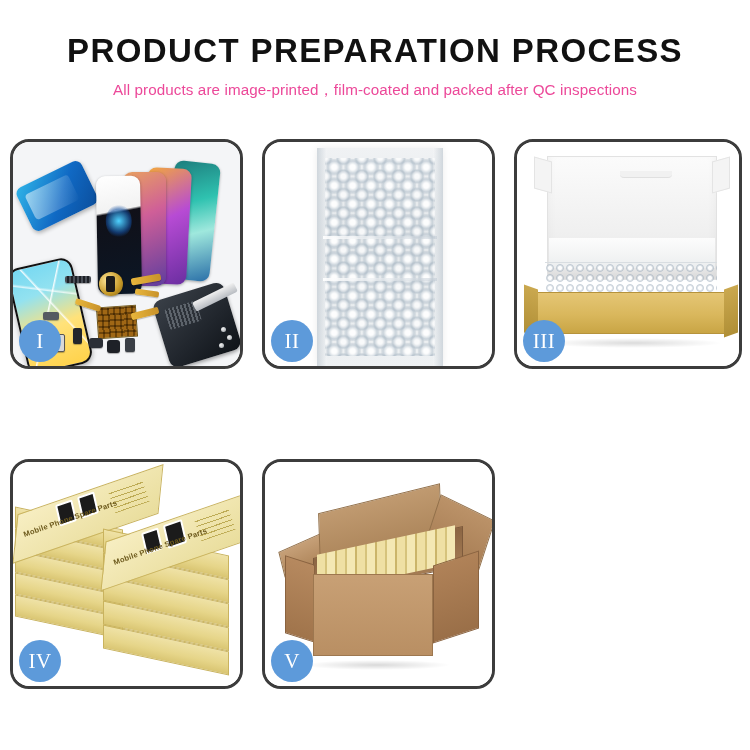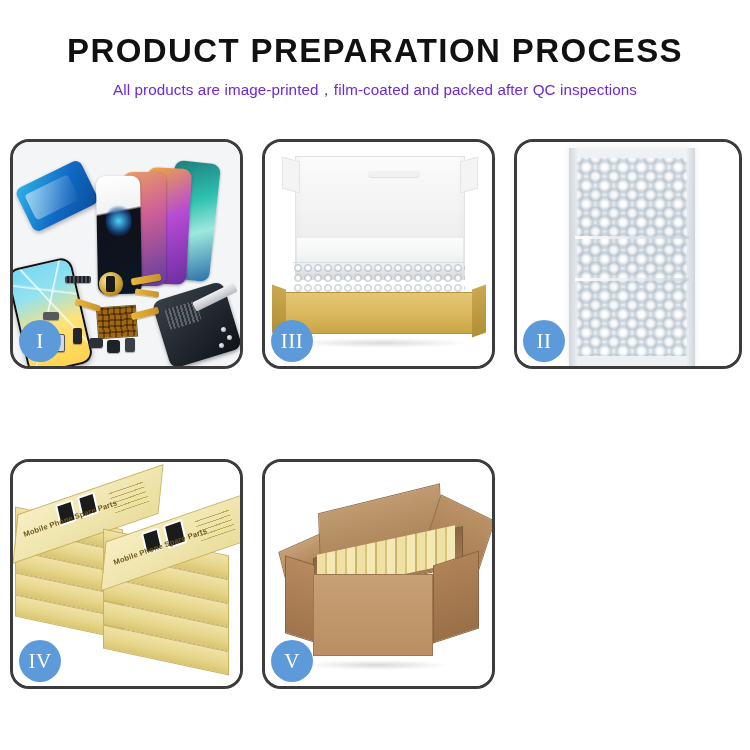--- a/index.html
+++ b/index.html
@@ -35,21 +35,21 @@
     color: #111111;
     font-family: "Liberation Sans", sans-serif;
     line-height: 1.05;
     white-space: nowrap;
   }
 
   .subtitle {
     margin-top: 11px;
     font-size: 15.2px;
     font-weight: 400;
-    color: #6d28d9;
+    color: #ec4899;
     letter-spacing: 0.1px;
     white-space: nowrap;
   }
 
   
   .grid {
     position: absolute;
     top: 139px;
     left: 10px;
     width: 733px;
@@ -487,44 +487,44 @@
         <div class="smallpart sp7"></div>
         <div class="tweezer"></div>
         <div class="screw-a"></div>
         <div class="screw-b"></div>
         <div class="screw-c"></div>
       </div>
       <div class="badge">I</div>
     </div>
 
     <div class="panel">
-      <div class="panel-inner p3">
-        <div class="m3-lid">
-          <div class="m3-lidnotch"></div>
-        </div>
-        <div class="m3-foam"></div>
-        <div class="m3-bubble"></div>
-        <div class="m3-tray"></div>
-        <div class="m3-shadow"></div>
-      </div>
-      <div class="badge">III</div>
-    </div>
-
-    <div class="panel">
       <div class="panel-inner p2">
         <div class="bubble-sheet">
           <div class="bubble-core"></div>
           <div class="bubble-core2"></div>
           <div class="bubble-edgeL"></div>
           <div class="bubble-edgeR"></div>
           <div class="bubble-seam seam1"></div>
           <div class="bubble-seam seam2"></div>
         </div>
       </div>
       <div class="badge">II</div>
+    </div>
+
+    <div class="panel">
+      <div class="panel-inner p3">
+        <div class="m3-lid">
+          <div class="m3-lidnotch"></div>
+        </div>
+        <div class="m3-foam"></div>
+        <div class="m3-bubble"></div>
+        <div class="m3-tray"></div>
+        <div class="m3-shadow"></div>
+      </div>
+      <div class="badge">III</div>
     </div>
 
     <div class="panel">
       <div class="panel-inner p4">
         <div class="stack">
           <div class="sbox sb-l5"></div>
           <div class="sbox sb-l4"></div>
           <div class="sbox sb-l3"></div>
           <div class="sbox sb-l2"></div>
           <div class="sbox sb-l1"></div>

